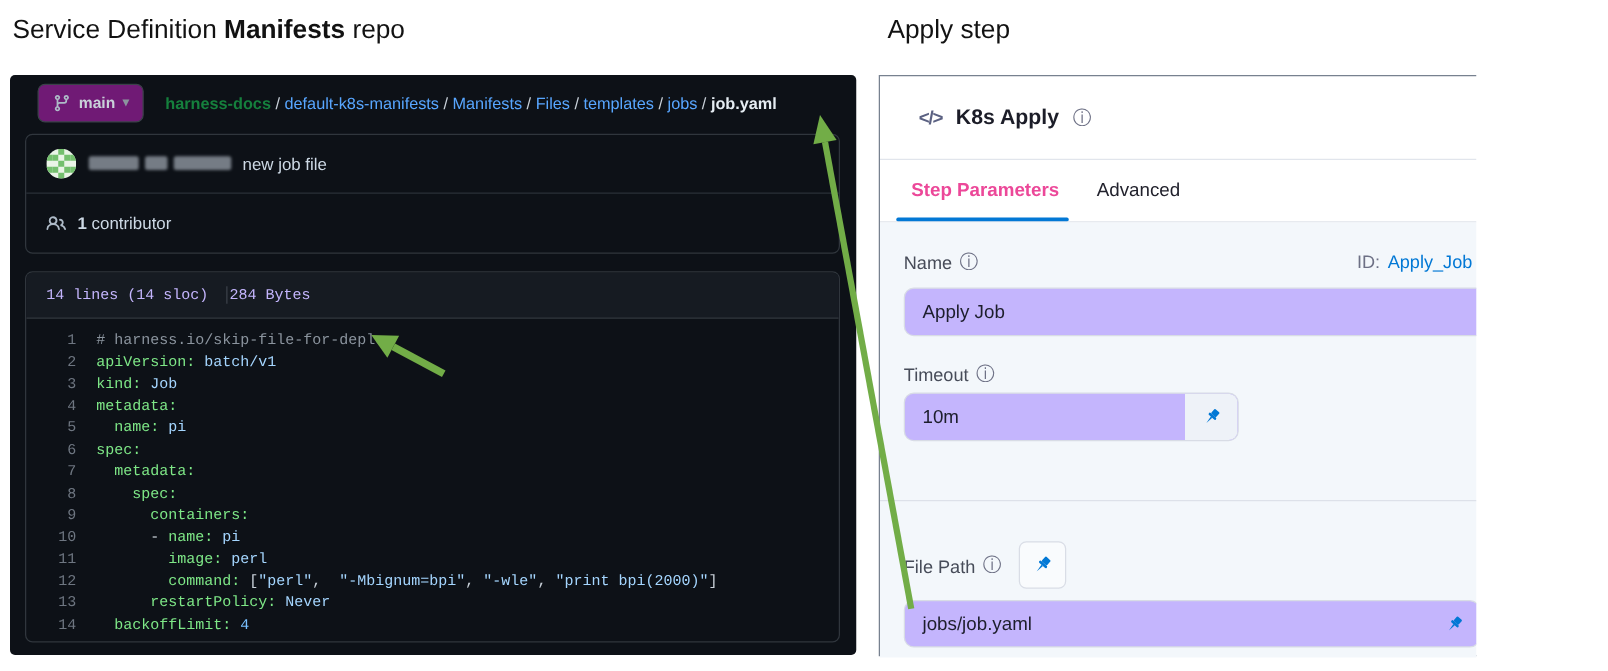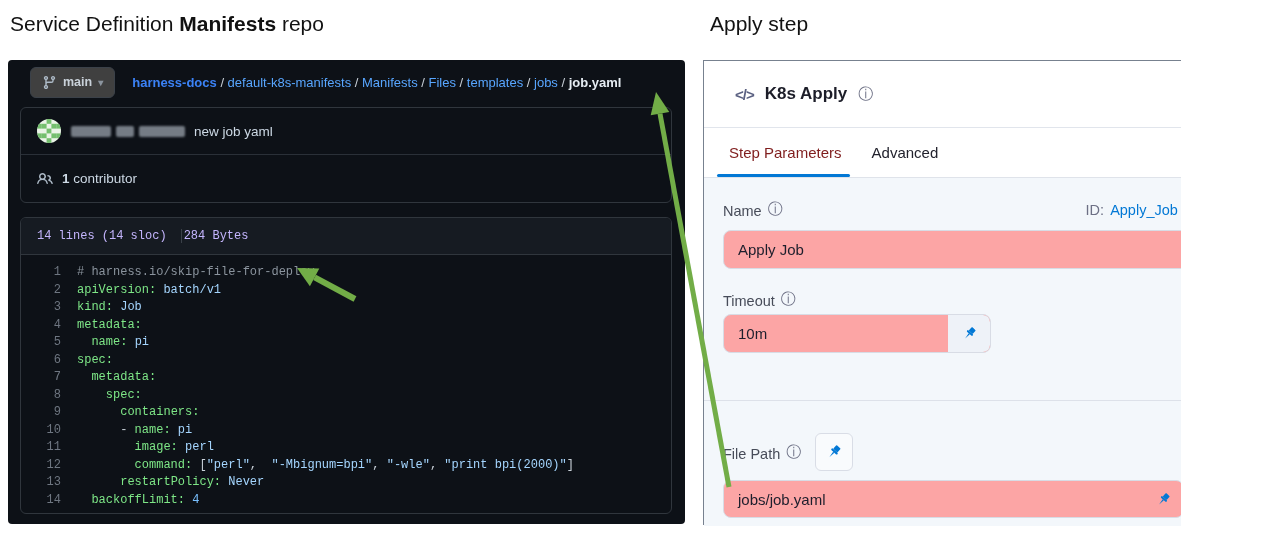--- a/index.html
+++ b/index.html
@@ -11,27 +11,27 @@
   .sec-title b{font-weight:700;}
   .title-left{left:10px;}
   .title-right{left:710px;}
 
   
   .gh-panel{position:absolute;left:8px;top:60px;width:677px;height:464px;
             background:#0d1117;border-radius:4px;color:#cdd9e5;}
   .gh-header{position:absolute;left:22px;top:7px;right:10px;height:30px;
              display:flex;align-items:center;gap:17px;}
   .branch-btn{display:flex;align-items:center;gap:6px;height:29px;padding:0 11px;
-              background:#404040;border:1px solid #3b4149;border-radius:6px;
+              background:#701a75;border:1px solid #3b4149;border-radius:6px;
               color:#c9d1d9;font-size:12.5px;font-weight:700;cursor:pointer;
               font-family:"Liberation Sans",sans-serif;}
   .branch-btn .caret{color:#8b949e;font-size:10px;}
   .breadcrumb{font-size:13px;color:#adbac7;white-space:nowrap;}
   .breadcrumb .bc-link{color:#58a6ff;}
-  .breadcrumb .bc-repo{color:#3b82f6;font-weight:700;}
+  .breadcrumb .bc-repo{color:#15803d;font-weight:700;}
   .breadcrumb .bc-sep{color:#c9d1d9;}
   .breadcrumb .bc-current{color:#e6edf3;font-weight:700;margin-top:16px;}
 
   .commit-box{position:absolute;left:12px;top:47px;width:650px;height:94px;
               border:1px solid #30363d;border-radius:6px;}
   .commit-row{height:46px;display:flex;align-items:center;padding:0 16px;
               border-bottom:1px solid #2a3038;}
   .avatar{width:24px;height:24px;border-radius:50%;overflow:hidden;flex:0 0 auto;margin-right:10px;}
   .blob{display:inline-block;height:11px;background:#98a0aa;opacity:.75;border-radius:2px;
         filter:blur(1.2px);margin-right:5px;vertical-align:middle;}
@@ -65,30 +65,30 @@
   .step-title{font-size:17px;font-weight:600;color:#1c1d28;}
   .info-i{color:#6d7085;font-size:15px;}
   .apply-btn{position:absolute;left:523px;top:14px;height:30px;width:95px;z-index:6;
              background:#fff;border:1.5px solid #0278d5;border-radius:4px;color:#0278d5;
              font-size:13.5px;text-align:left;padding:0 0 0 13px;cursor:pointer;
              font-family:"Liberation Sans",sans-serif;}
   .tabs{height:49px;border-bottom:1px solid #dfe3ea;display:flex;align-items:center;
         padding-left:25px;gap:30px;}
   .tab{font-size:15px;color:#22222d;cursor:pointer;position:relative;height:100%;
        display:flex;align-items:center;}
-  .tab.active{font-weight:400;color:#7f1d1d;text-align:right;}
+  .tab.active{font-weight:700;color:#ec4899;text-align:right;}
   .tab.active::after{content:"";position:absolute;left:-12px;right:-8px;bottom:0;height:3px;
                      background:#0278d5;border-radius:3px;}
   .step-content{position:relative;height:348px;background:#f3f7fb;}
   .field-label{font-size:14.5px;color:#474c59;display:flex;align-items:flex-end;gap:6px;}
   .name-row{position:absolute;left:19px;top:22px;width:473px;display:flex;
             justify-content:space-between;align-items:center;}
   .id-chunk{font-size:14.5px;color:#6d7085;display:flex;align-items:center;gap:6px;padding-left:32px;}
   .id-chunk .id-val{color:#0278d5;}
-  .tb{position:absolute;background:#fca5a5;border:1px solid #d8dce5;border-radius:8px;
+  .tb{position:absolute;background:#c4b5fd;border:1px solid #d8dce5;border-radius:8px;
       box-sizing:border-box;display:flex;align-items:center;font-size:15px;color:#1d1e2c;}
   .tb .tb-text{padding-left:14px;flex:1;}
   .name-input{left:19px;top:52px;width:473px;height:39px;}
   .timeout-label{position:absolute;left:19px;top:112px;}
   .timeout-input{left:19px;top:136px;width:268px;height:39px;overflow:hidden;}
   .pin-suffix{width:42px;align-self:stretch;background:#eef2f8;display:flex;
               align-items:center;justify-content:center;border-radius:0 7px 7px 0;}
   .divider{position:absolute;left:0;top:222px;width:100%;height:1px;background:#dde1e9;}
   .filepath-row{position:absolute;left:19px;top:255px;display:flex;align-items:center;gap:14px;}
   .pin-button{width:36px;height:36px;background:#f9fbfd;border:1px solid #d9dde6;border-radius:6px;
@@ -135,21 +135,21 @@
                 <rect x="4" y="3" width="1" height="1"></rect>
               <rect x="1" y="3" width="1" height="1"></rect>
                 <rect x="3" y="3" width="1" height="1"></rect>
               <rect x="2" y="4" width="1" height="1"></rect>
             </g>
           </svg>
         </span>
         <span>
           <span class="blob" style="width:40px"></span><span class="blob" style="width:18px"></span><span class="blob" style="width:46px"></span>
         </span>
-        <span class="commit-msg">new job yaml</span>
+        <span class="commit-msg">new job file</span>
       </div>
       <div class="contrib-row">
         <svg width="16" height="16" viewBox="0 0 16 16">
           <path fill="#adbac7" d="M2 5.5a3.5 3.5 0 1 1 5.898 2.549 5.508 5.508 0 0 1 3.034 4.084.75.75 0 1 1-1.482.235 4.001 4.001 0 0 0-7.9 0 .75.75 0 0 1-1.482-.236A5.507 5.507 0 0 1 3.102 8.05 3.493 3.493 0 0 1 2 5.5ZM11 4a3.001 3.001 0 0 1 2.22 5.018 5.01 5.01 0 0 1 2.56 3.012.749.749 0 0 1-.885.954.752.752 0 0 1-.549-.514 3.507 3.507 0 0 0-2.522-2.372.75.75 0 0 1-.574-.73v-.352a.75.75 0 0 1 .416-.672A1.5 1.5 0 0 0 11 5.5.75.75 0 0 1 11 4Zm-5.5-.5a2 2 0 1 0-.001 3.999A2 2 0 0 0 5.5 3.5Z"></path>
         </svg>
         <span><span class="cnum">1</span> <span>contributor</span></span>
       </div>
     </div>
 
     <div class="file-box">

